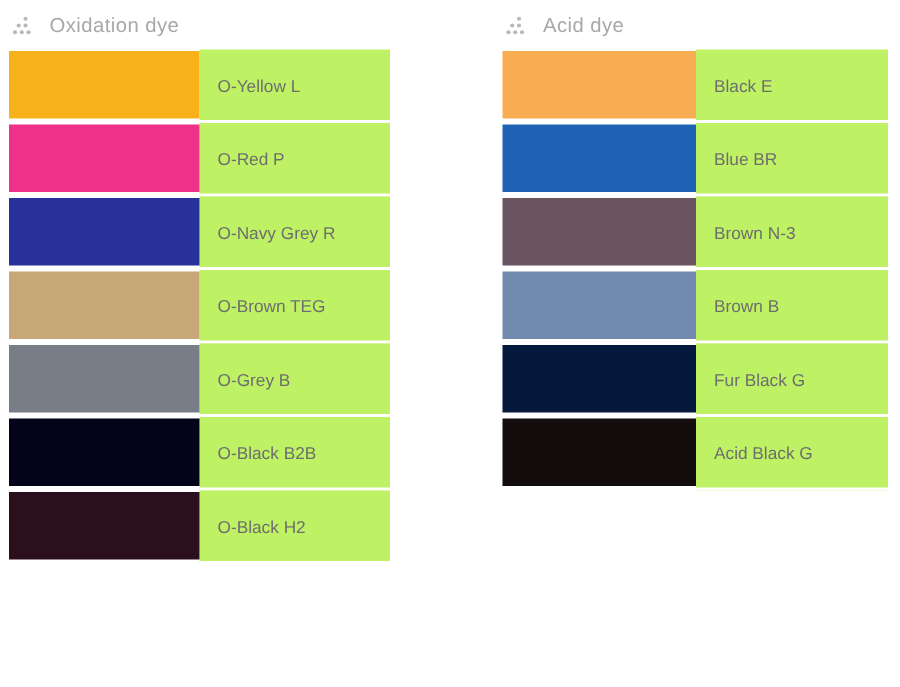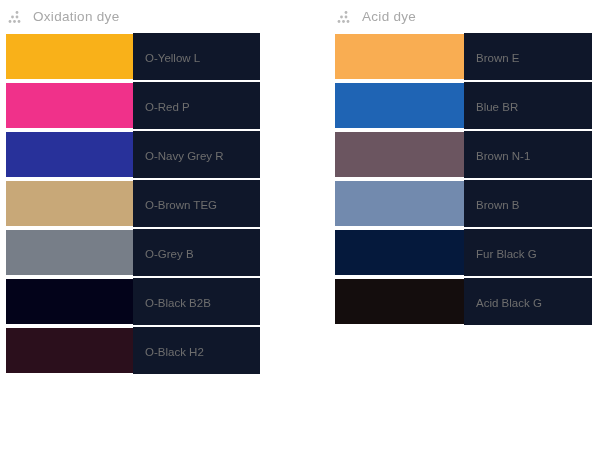--- a/index.html
+++ b/index.html
@@ -73,21 +73,21 @@
   .swatch-fill {
     display: block;
     width: 100%;
     height: 45px;
   }
 
   .label-cell {
     height: 47px;
     padding: 0 0 0 12px;
     border-bottom: 2px solid #ffffff;
-    background: #0f172a;
+    background: #bef264;
     vertical-align: middle;
     margin-left: 36px;
   }
   .label-text {
     font-size: 11.5px;
     color: #6e6e6e;
     line-height: 1.1;
     white-space: nowrap;
   }
 
@@ -192,37 +192,37 @@
       <span class="section-title">Acid dye</span>
     </div>
 
     <table class="swatch-table">
       <tbody>
         <tr class="swatch-row">
           <td class="swatch-cell">
             <span class="swatch-fill" style="background:#f9ad52;"></span>
           </td>
           <td class="label-cell">
-            <span class="label-text">Brown E</span>
+            <span class="label-text">Black E</span>
           </td>
         </tr>
         <tr class="swatch-row">
           <td class="swatch-cell">
             <span class="swatch-fill" style="background:#1f64b4;"></span>
           </td>
           <td class="label-cell">
             <span class="label-text">Blue BR</span>
           </td>
         </tr>
         <tr class="swatch-row">
           <td class="swatch-cell">
             <span class="swatch-fill" style="background:#6b5560;"></span>
           </td>
           <td class="label-cell">
-            <span class="label-text">Brown N-1</span>
+            <span class="label-text">Brown N-3</span>
           </td>
         </tr>
         <tr class="swatch-row">
           <td class="swatch-cell">
             <span class="swatch-fill" style="background:#728aae;"></span>
           </td>
           <td class="label-cell">
             <span class="label-text">Brown B</span>
           </td>
         </tr>

